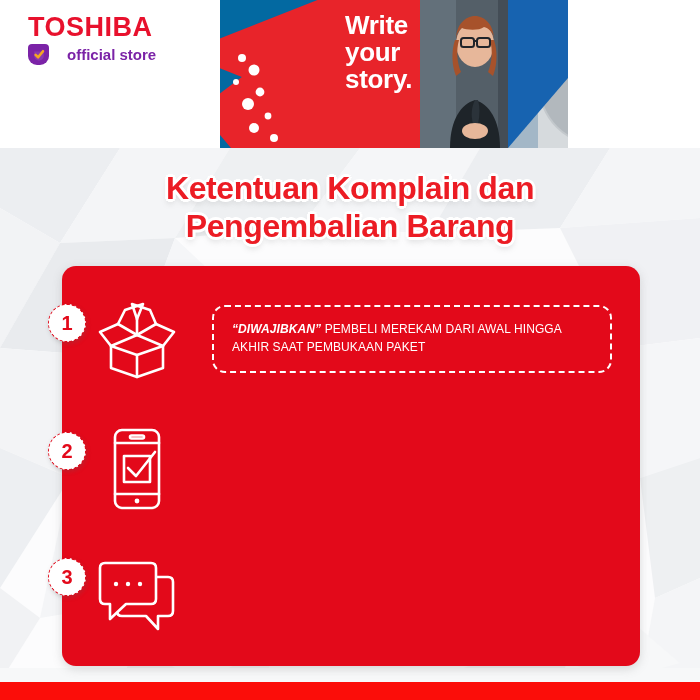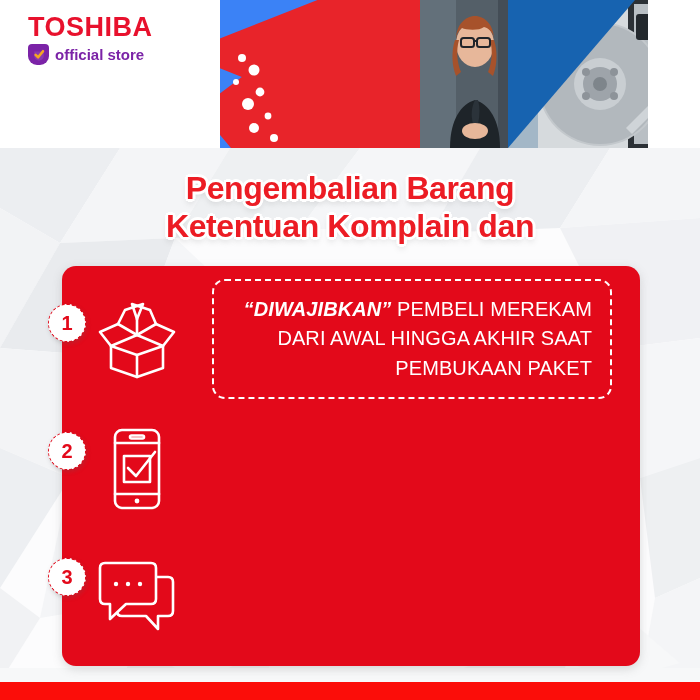--- a/index.html
+++ b/index.html
@@ -6,35 +6,35 @@
   html,body { width:700px; height:700px; }
   body {
     font-family:"Liberation Sans", sans-serif;
     background:#ffffff;
     overflow:hidden;
     position:relative;
   }
 
   
   .banner {
-    position:absolute; left:0; top:0; width:648px; height:148px;
-    background:#3b82f6; overflow:hidden;
+    position:absolute; left:0; top:0; width:568px; height:148px;
+    background:#0369a1; overflow:hidden;
   }
   .banner-left {
     position:absolute; left:0; top:0; width:220px; height:148px;
     background:#ffffff; z-index:6;
   }
   .brand-logo {
     position:absolute; left:28px; top:12px;
     font-size:27px; font-weight:bold; letter-spacing:0.5px;
     color:#e8112d; font-family:"Liberation Sans", sans-serif;
   }
   .store-badge {
     position:absolute; left:28px; top:44px;
-    display:flex; align-items:center; gap:6px;
+    display:flex; align-items:center; gap:18px;
   }
   .shield-ico {
     width:21px; height:21px; background:#7b23a7;
     border-radius:4px 4px 9px 9px;
     display:flex; align-items:center; justify-content:center;
   }
   .shield-ico svg { display:block; }
   .store-badge-label {
     font-size:15px; font-weight:bold; color:#7b23a7;
   }
@@ -118,23 +118,22 @@
   .icon-cell {
     width:150px; display:flex; align-items:center; justify-content:center;
     flex-shrink:0;
   }
   .icon-cell svg { display:block; }
 
   .bubble {
     flex:1; margin-right:28px;
     border:2.4px dashed #ffffff; border-radius:13px;
     padding:14px 18px;
-    color:#ffffff; font-size:20px; line-height:1.46;
+    color:#ffffff; font-size:12px; line-height:1.46;
     letter-spacing:0.1px;
-    text-align:right;
   }
   .bubble b { font-style:italic; font-weight:bold; }
 
   .bottom-stripe {
     position:absolute; left:0; top:682px; width:700px; height:18px;
     background:#fb0d09; z-index:9;
   }
 </style>
 </head>
 <body>
@@ -223,20 +222,25 @@
         <svg width="14" height="14" viewBox="0 0 14 14">
           <path d="M2.2 3.6 L11.8 3.6 L11.8 8.2 Q11.8 11.2 7 12.8 Q2.2 11.2 2.2 8.2 Z" fill="#ffffff" opacity=".1"></path>
           <path d="M3.2 2.6 L10.8 2.6 L10.8 7.6 Q10.8 10.4 7 11.8 Q3.2 10.4 3.2 7.6 Z" fill="none"></path>
           <path d="M3.6 6.9 L6.1 9.3 L11 3.2" fill="none" stroke="#f5a623" stroke-width="2.6" stroke-linecap="round" stroke-linejoin="round"></path>
         </svg>
       </span>
       <span class="store-badge-label">official store</span>
     </div>
   </div>
 
+  <div class="write-story">
+    <div>Write</div>
+    <div>your</div>
+    <div>story.</div>
+  </div>
 </div>
 
 <div class="mid">
   <svg width="700" height="534" viewBox="0 0 700 534">
     <rect width="700" height="534" fill="#fcfcfd"></rect>
     <polygon points="0,0 120,0 60,95 0,60" fill="#eceef1"></polygon>
     <polygon points="120,0 230,0 175,90 60,95" fill="#f4f5f7"></polygon>
     <polygon points="0,60 60,95 0,200" fill="#f2f3f5"></polygon>
     <polygon points="60,95 175,90 130,210 0,200" fill="#e9ebee"></polygon>
     <polygon points="0,200 130,210 70,330 0,300" fill="#f3f4f6"></polygon>
@@ -256,22 +260,22 @@
     <polygon points="300,470 440,460 420,534 260,534" fill="#f6f7f8"></polygon>
     <polygon points="440,460 580,478 560,534 420,534" fill="#eff1f3"></polygon>
     <polygon points="200,440 270,500 200,534 140,500" fill="#f7f8f9"></polygon>
     <polygon points="430,445 500,505 430,534 370,500" fill="#f7f8f9"></polygon>
     <polygon points="610,455 680,515 610,534 550,505" fill="#f7f8f9"></polygon>
     <rect x="0" y="520" width="700" height="14" fill="#f7f8f9"></rect>
   </svg>
 </div>
 
 <div class="headline">
+  <div>Ketentuan Komplain dan</div>
   <div>Pengembalian Barang</div>
-  <div>Ketentuan Komplain dan</div>
 </div>
 
 <div class="card">
 
   <div class="row row-1">
     <div class="num-badge nb1">1</div>
     <div class="icon-cell">
       <svg width="86" height="80" viewBox="0 0 86 80">
         <g fill="none" stroke="#ffffff" stroke-width="2.6" stroke-linejoin="round" stroke-linecap="round">
           <path d="M43 36 L17 47 L17 69 L43 78 L69 69 L69 47 Z"></path>

